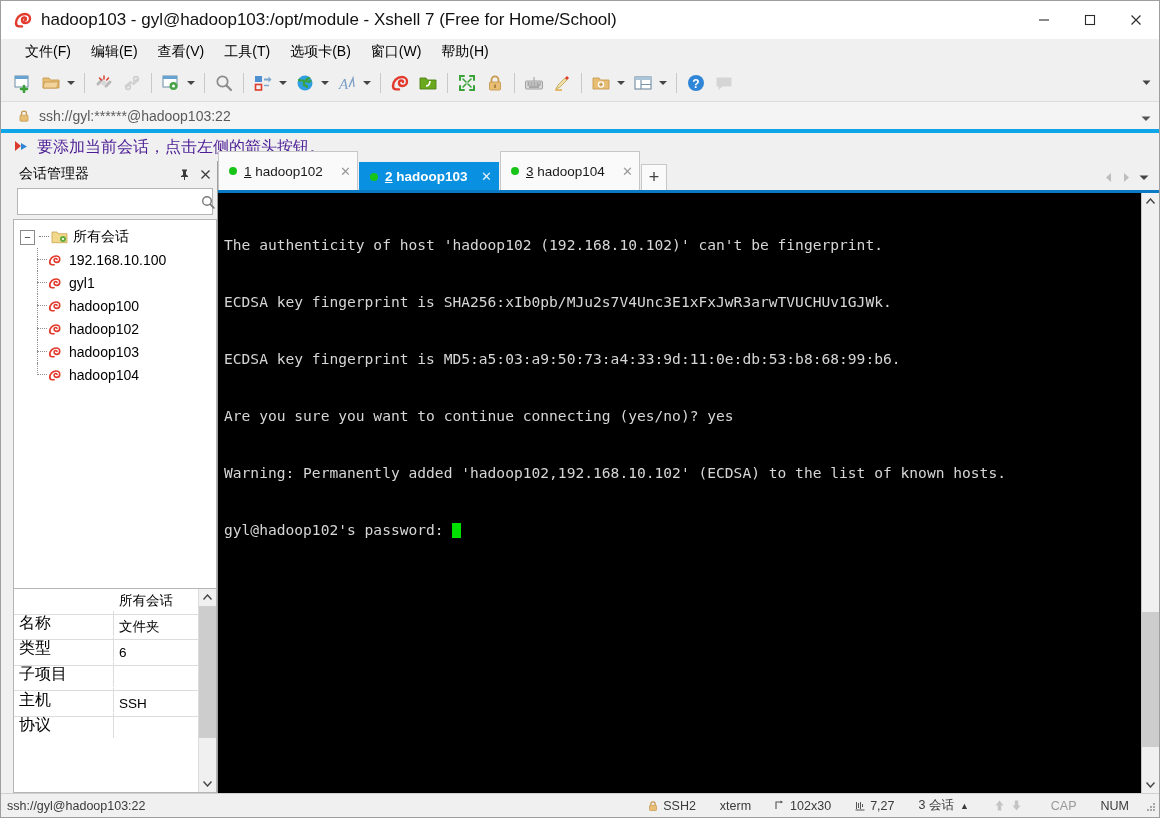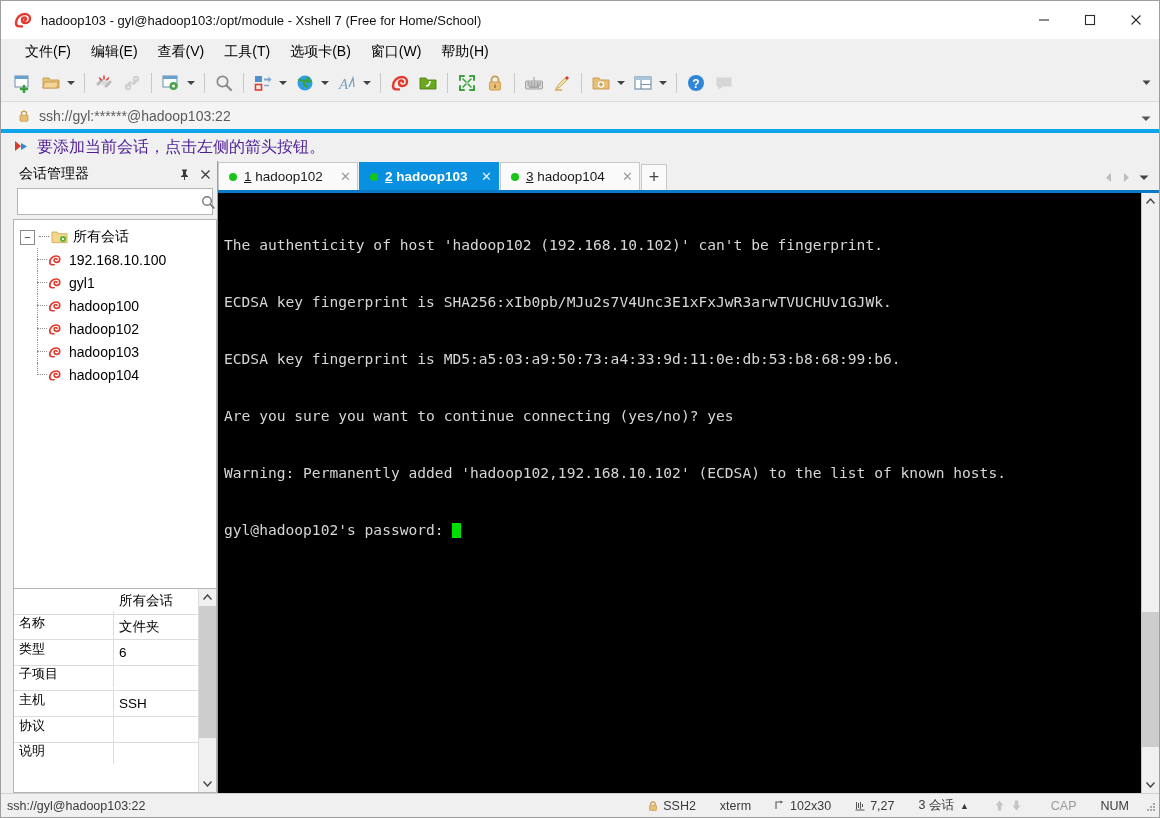--- a/index.html
+++ b/index.html
@@ -26,21 +26,21 @@
     display: flex;
     align-items: center;
     flex: 0 0 auto;
   }
   .title-icon {
     width: 20px; height: 20px;
     margin-left: 12px; margin-right: 8px;
     flex: 0 0 auto;
   }
   .title-text {
-    font-size: 13px;
+    font-size: 17px;
     color: #111;
     white-space: nowrap;
   }
   .win-buttons {
     margin-left: auto;
     display: flex;
     height: 38px;
   }
   .win-btn {
     width: 46px; height: 38px;
@@ -245,21 +245,21 @@
   .prop-rows { flex: 1 1 auto; display: flex; flex-direction: column; }
   .prop-row {
     display: flex;
     height: 24.6px;
     border-bottom: 1px solid #dcdcdc;
     align-items: center;
   }
   .prop-key {
     width: 100px;
     flex: 0 0 100px;
-    font-size: 13px;
+    font-size: 16px;
     color: #000;
     padding-left: 5px;
     border-right: 1px solid #dcdcdc;
     height: 100%;
     display: flex; align-items: center;
     box-sizing: border-box;
     margin-top: 44px;
   }
   .prop-val {
     flex: 1 1 auto;
@@ -301,21 +301,21 @@
   .tabbar {
     height: 29px;
     background: #f0f0f0;
     display: flex;
     align-items: flex-end;
     flex: 0 0 auto;
     border-bottom: 3px solid #0a7ac6;
     position: relative;
   }
   .tab {
-    height: 28px;
+    height: 39px;
     display: flex;
     align-items: center;
     padding: 0 6px 0 10px;
     background: #fafafa;
     border: 1px solid #c7c7c7;
     border-bottom: 0;
     margin-right: 1px;
     box-sizing: border-box;
     min-width: 140px;
   }
@@ -802,24 +802,20 @@
             <span class="prop-key">子项目</span>
             <span class="prop-val">6</span>
           </div>
           <div class="prop-row">
             <span class="prop-key">主机</span>
             <span class="prop-val"></span>
           </div>
           <div class="prop-row">
             <span class="prop-key">协议</span>
             <span class="prop-val">SSH</span>
-          </div>
-          <div class="prop-row">
-            <span class="prop-key">说明</span>
-            <span class="prop-val"></span>
           </div>
         </div>
         <div class="vscroll">
           <div class="vscroll-btn">
             <svg width="9" height="7" viewBox="0 0 9 7">
                 <path d="M0.5 5.5L4.5 1l4 4.5" fill="none" stroke="#444" stroke-width="1.4"></path>
               </svg>
           </div>
           <div class="vscroll-track">
             <div class="vscroll-thumb" style="top:0; height:132px;"></div>

